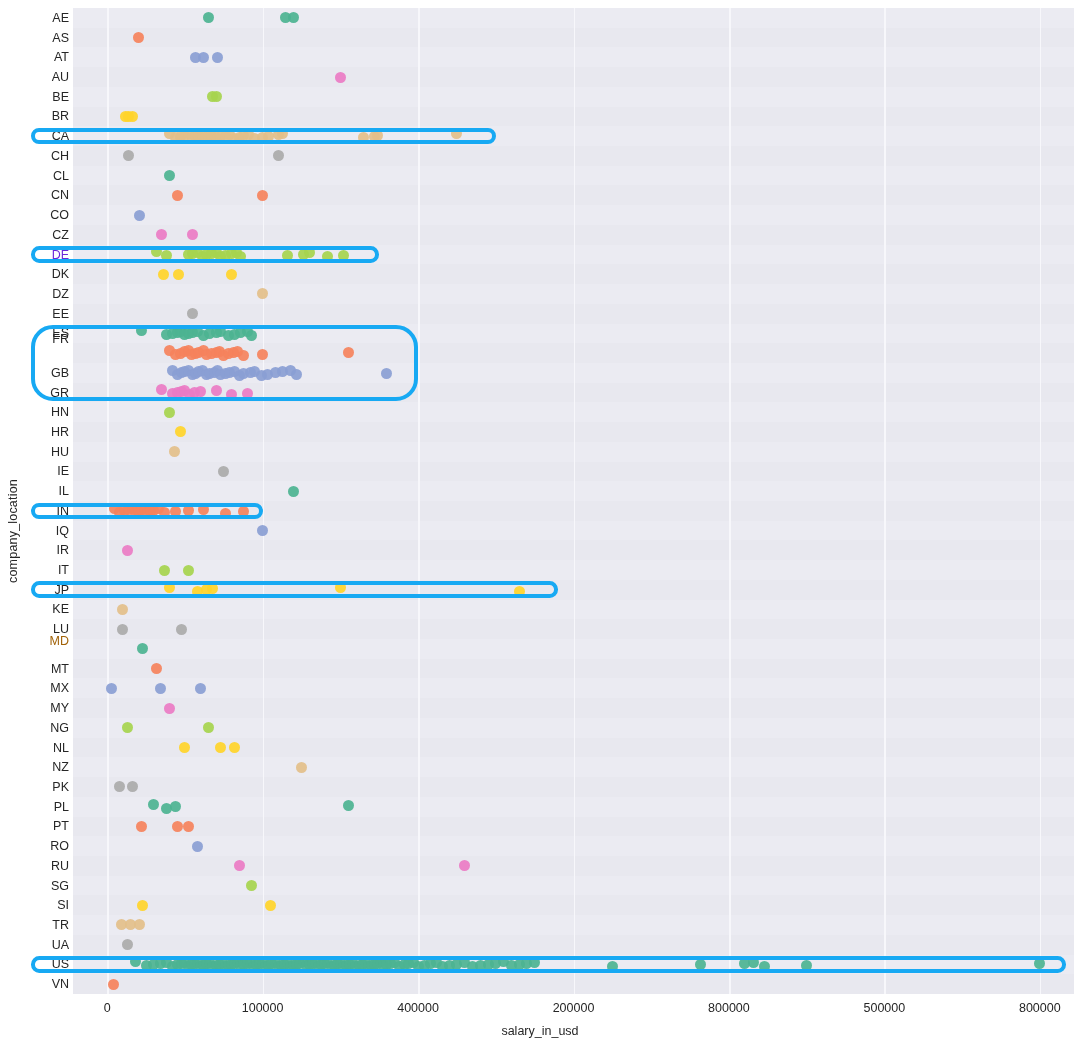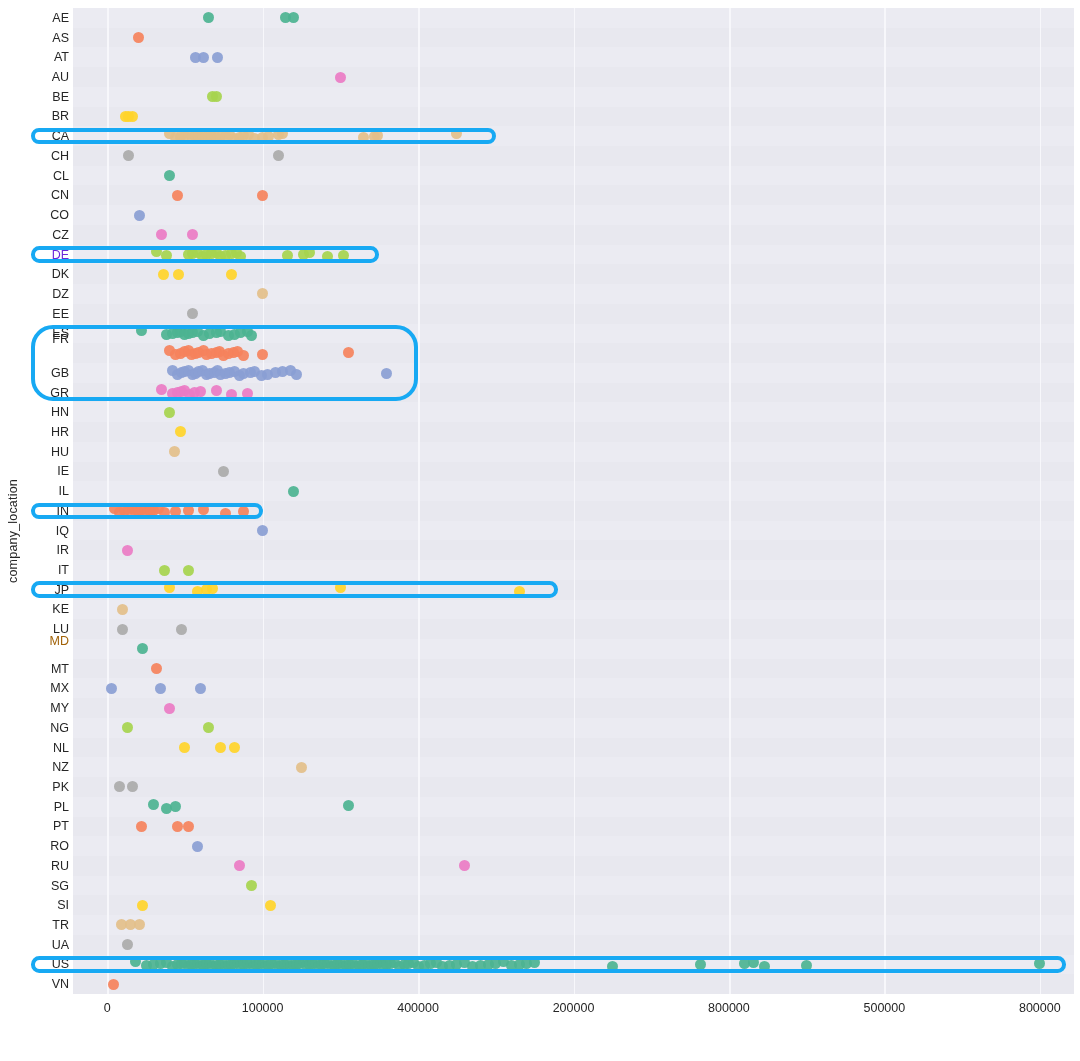--- a/index.html
+++ b/index.html
@@ -490,20 +490,23 @@
   <div id="xticks" style="position: absolute; left: 73px; top: 1001px; width: 1001px; height: 20px;">
       <div class="xtick" style="left: 34.1957px; top: 0px; color: rgb(38, 38, 38);">0</div>
       <div class="xtick" style="left: 189.63px; top: 0px; color: rgb(38, 38, 38);">100000</div>
       <div class="xtick" style="left: 345.065px; top: 0px; color: rgb(38, 38, 38);">400000</div>
       <div class="xtick" style="left: 500.5px; top: 0px; color: rgb(38, 38, 38);">200000</div>
       <div class="xtick" style="left: 655.935px; top: 0px; color: rgb(38, 38, 38);">800000</div>
       <div class="xtick" style="left: 811.37px; top: 0px; color: rgb(38, 38, 38);">500000</div>
       <div class="xtick" style="left: 966.804px; top: 0px; color: rgb(38, 38, 38);">800000</div>
     </div>
 
+  <div id="xlabel" style="top: 1024px;">
+    <span>salary_in_usd</span>
+  </div>
 
   <div id="highlights">
       <div class="hl" style="left: 31px; top: 127.898px; width: 464.783px; height: 16.5648px; border-color: rgb(23, 169, 243); border-radius: 8.2824px;"></div>
       <div class="hl" style="left: 31px; top: 246.218px; width: 348.207px; height: 16.5648px; border-color: rgb(23, 169, 243); border-radius: 8.2824px;"></div>
       <div class="hl" style="left: 31px; top: 325.098px; width: 387.065px; height: 75.7248px; border-color: rgb(23, 169, 243); border-radius: 22px;"></div>
       <div class="hl" style="left: 31px; top: 502.578px; width: 231.63px; height: 16.5648px; border-color: rgb(23, 169, 243); border-radius: 8.2824px;"></div>
       <div class="hl" style="left: 31px; top: 581.458px; width: 526.957px; height: 16.5648px; border-color: rgb(23, 169, 243); border-radius: 8.2824px;"></div>
       <div class="hl" style="left: 31px; top: 956.138px; width: 1035.23px; height: 16.5648px; border-color: rgb(23, 169, 243); border-radius: 8.2824px;"></div>
     </div>
 </div>

